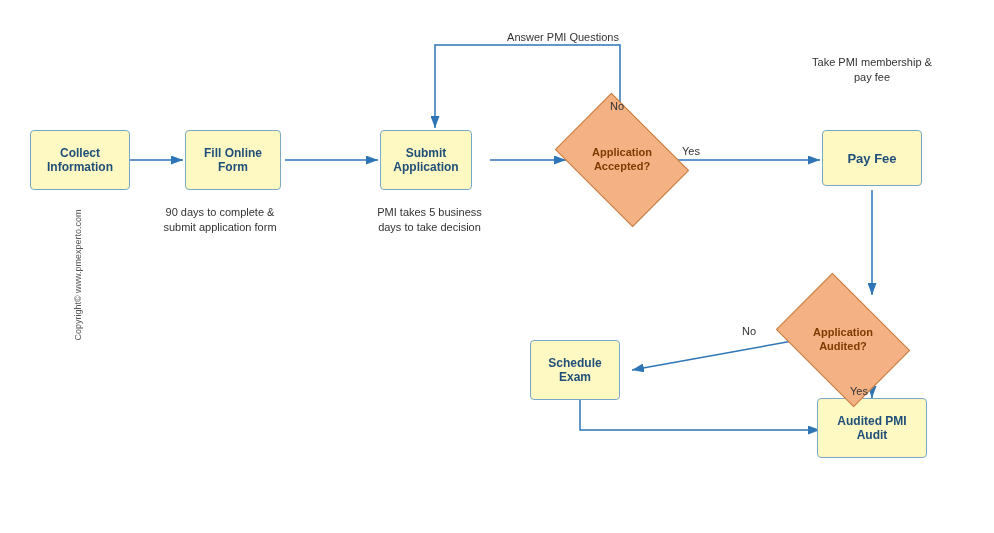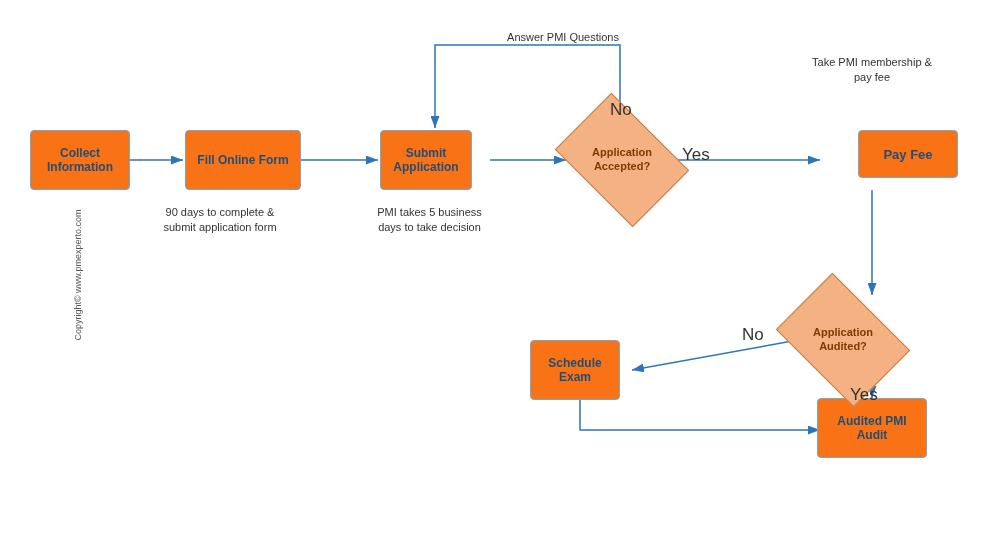--- a/index.html
+++ b/index.html
@@ -26,21 +26,21 @@
       transform: translateY(-50%) rotate(-90deg);
       font-size: 9px;
       color: #666;
       white-space: nowrap;
       transform-origin: center center;
     }
 
     
     .box {
       position: absolute;
-      background: #f97316;
+      background: #fef9c3;
       border: 1px solid #7ba7c7;
       border-radius: 4px;
       display: flex;
       align-items: center;
       justify-content: center;
       text-align: center;
       font-size: 13px;
       font-weight: 600;
       color: #1f4e79;
       padding: 6px;
@@ -85,21 +85,21 @@
       position: absolute;
       top: 0;
       left: 0;
       width: 994px;
       height: 533px;
       pointer-events: none;
     }
 
     .yes-no-label {
       position: absolute;
-      font-size: 17px;
+      font-size: 11px;
       color: #333;
     }
   </style>
 </head>
 <body>
 
 <div id="diagram">
 
   <div class="copyright" style="left:12px; top:270px; transform: rotate(-90deg); position:absolute; font-size:9px; color:#555; white-space:nowrap;">
     <span>Copyright© www.pmexperto.com</span>
@@ -129,29 +129,29 @@
     <polyline points="580,400 580,430 820,430" fill="none" stroke="#2e75b6" stroke-width="1.5" marker-end="url(#arrowhead)"></polyline>
 
     <line x1="872" y1="383" x2="872" y2="398" stroke="#2e75b6" stroke-width="1.5" marker-end="url(#arrowhead)"></line>
 
   </svg>
 
   <div class="box" style="left:30px; top:130px; width:100px; height:60px; font-size:12px;">
     <span>Collect Information</span>
   </div>
 
-  <div class="box" style="left:185px; top:130px; width:116px; height:60px; font-size:12px;">
+  <div class="box" style="left:185px; top:130px; width:96px; height:60px; font-size:12px;">
     <span>Fill Online Form</span>
   </div>
 
   <div class="box" style="left:380px; top:130px; width:92px; height:60px; font-size:12px;">
     <span>Submit Application</span>
   </div>
 
-  <div class="box" style="left:822px; top:130px; width:100px; height:48px; font-size:13px;margin-left:36px;">
+  <div class="box" style="left:822px; top:130px; width:100px; height:56px; font-size:13px;">
     <span>Pay Fee</span>
   </div>
 
   <div class="box" style="left:530px; top:340px; width:90px; height:60px; font-size:12px;">
     <span>Schedule Exam</span>
   </div>
 
   <div class="box" style="left:817px; top:398px; width:110px; height:60px; font-size:12px;">
     <span>Audited PMI Audit</span>
   </div>

